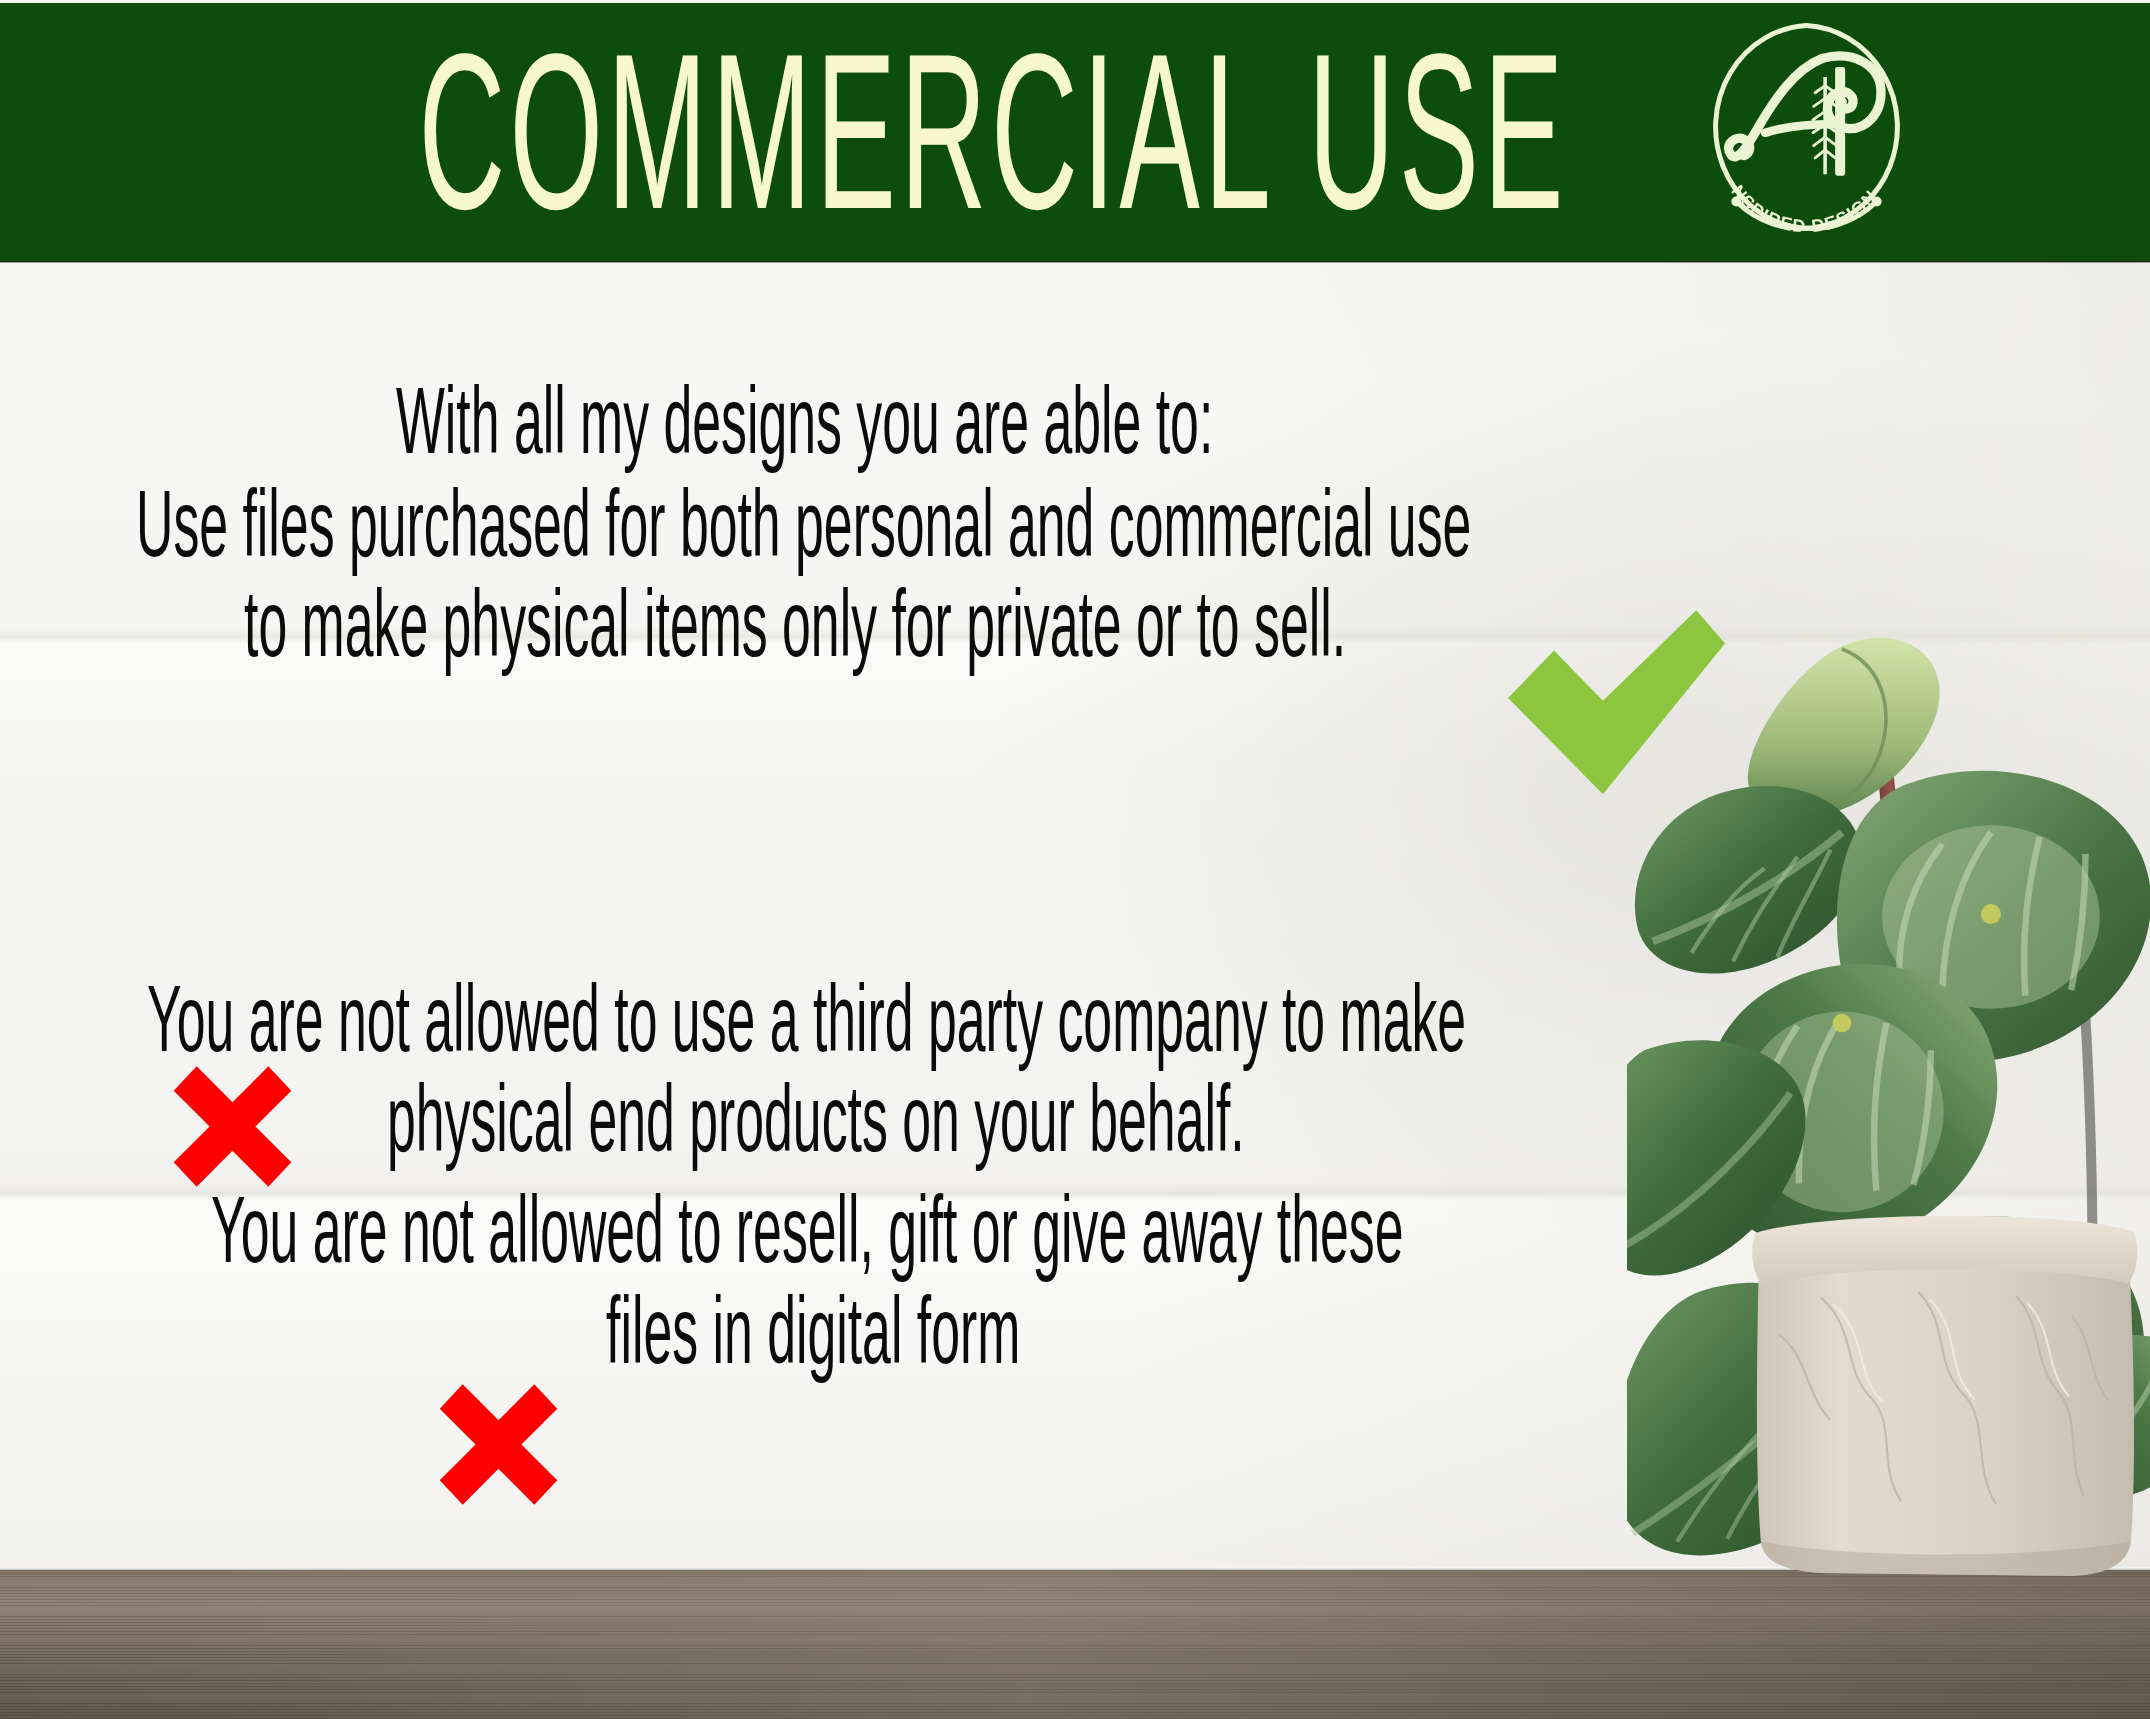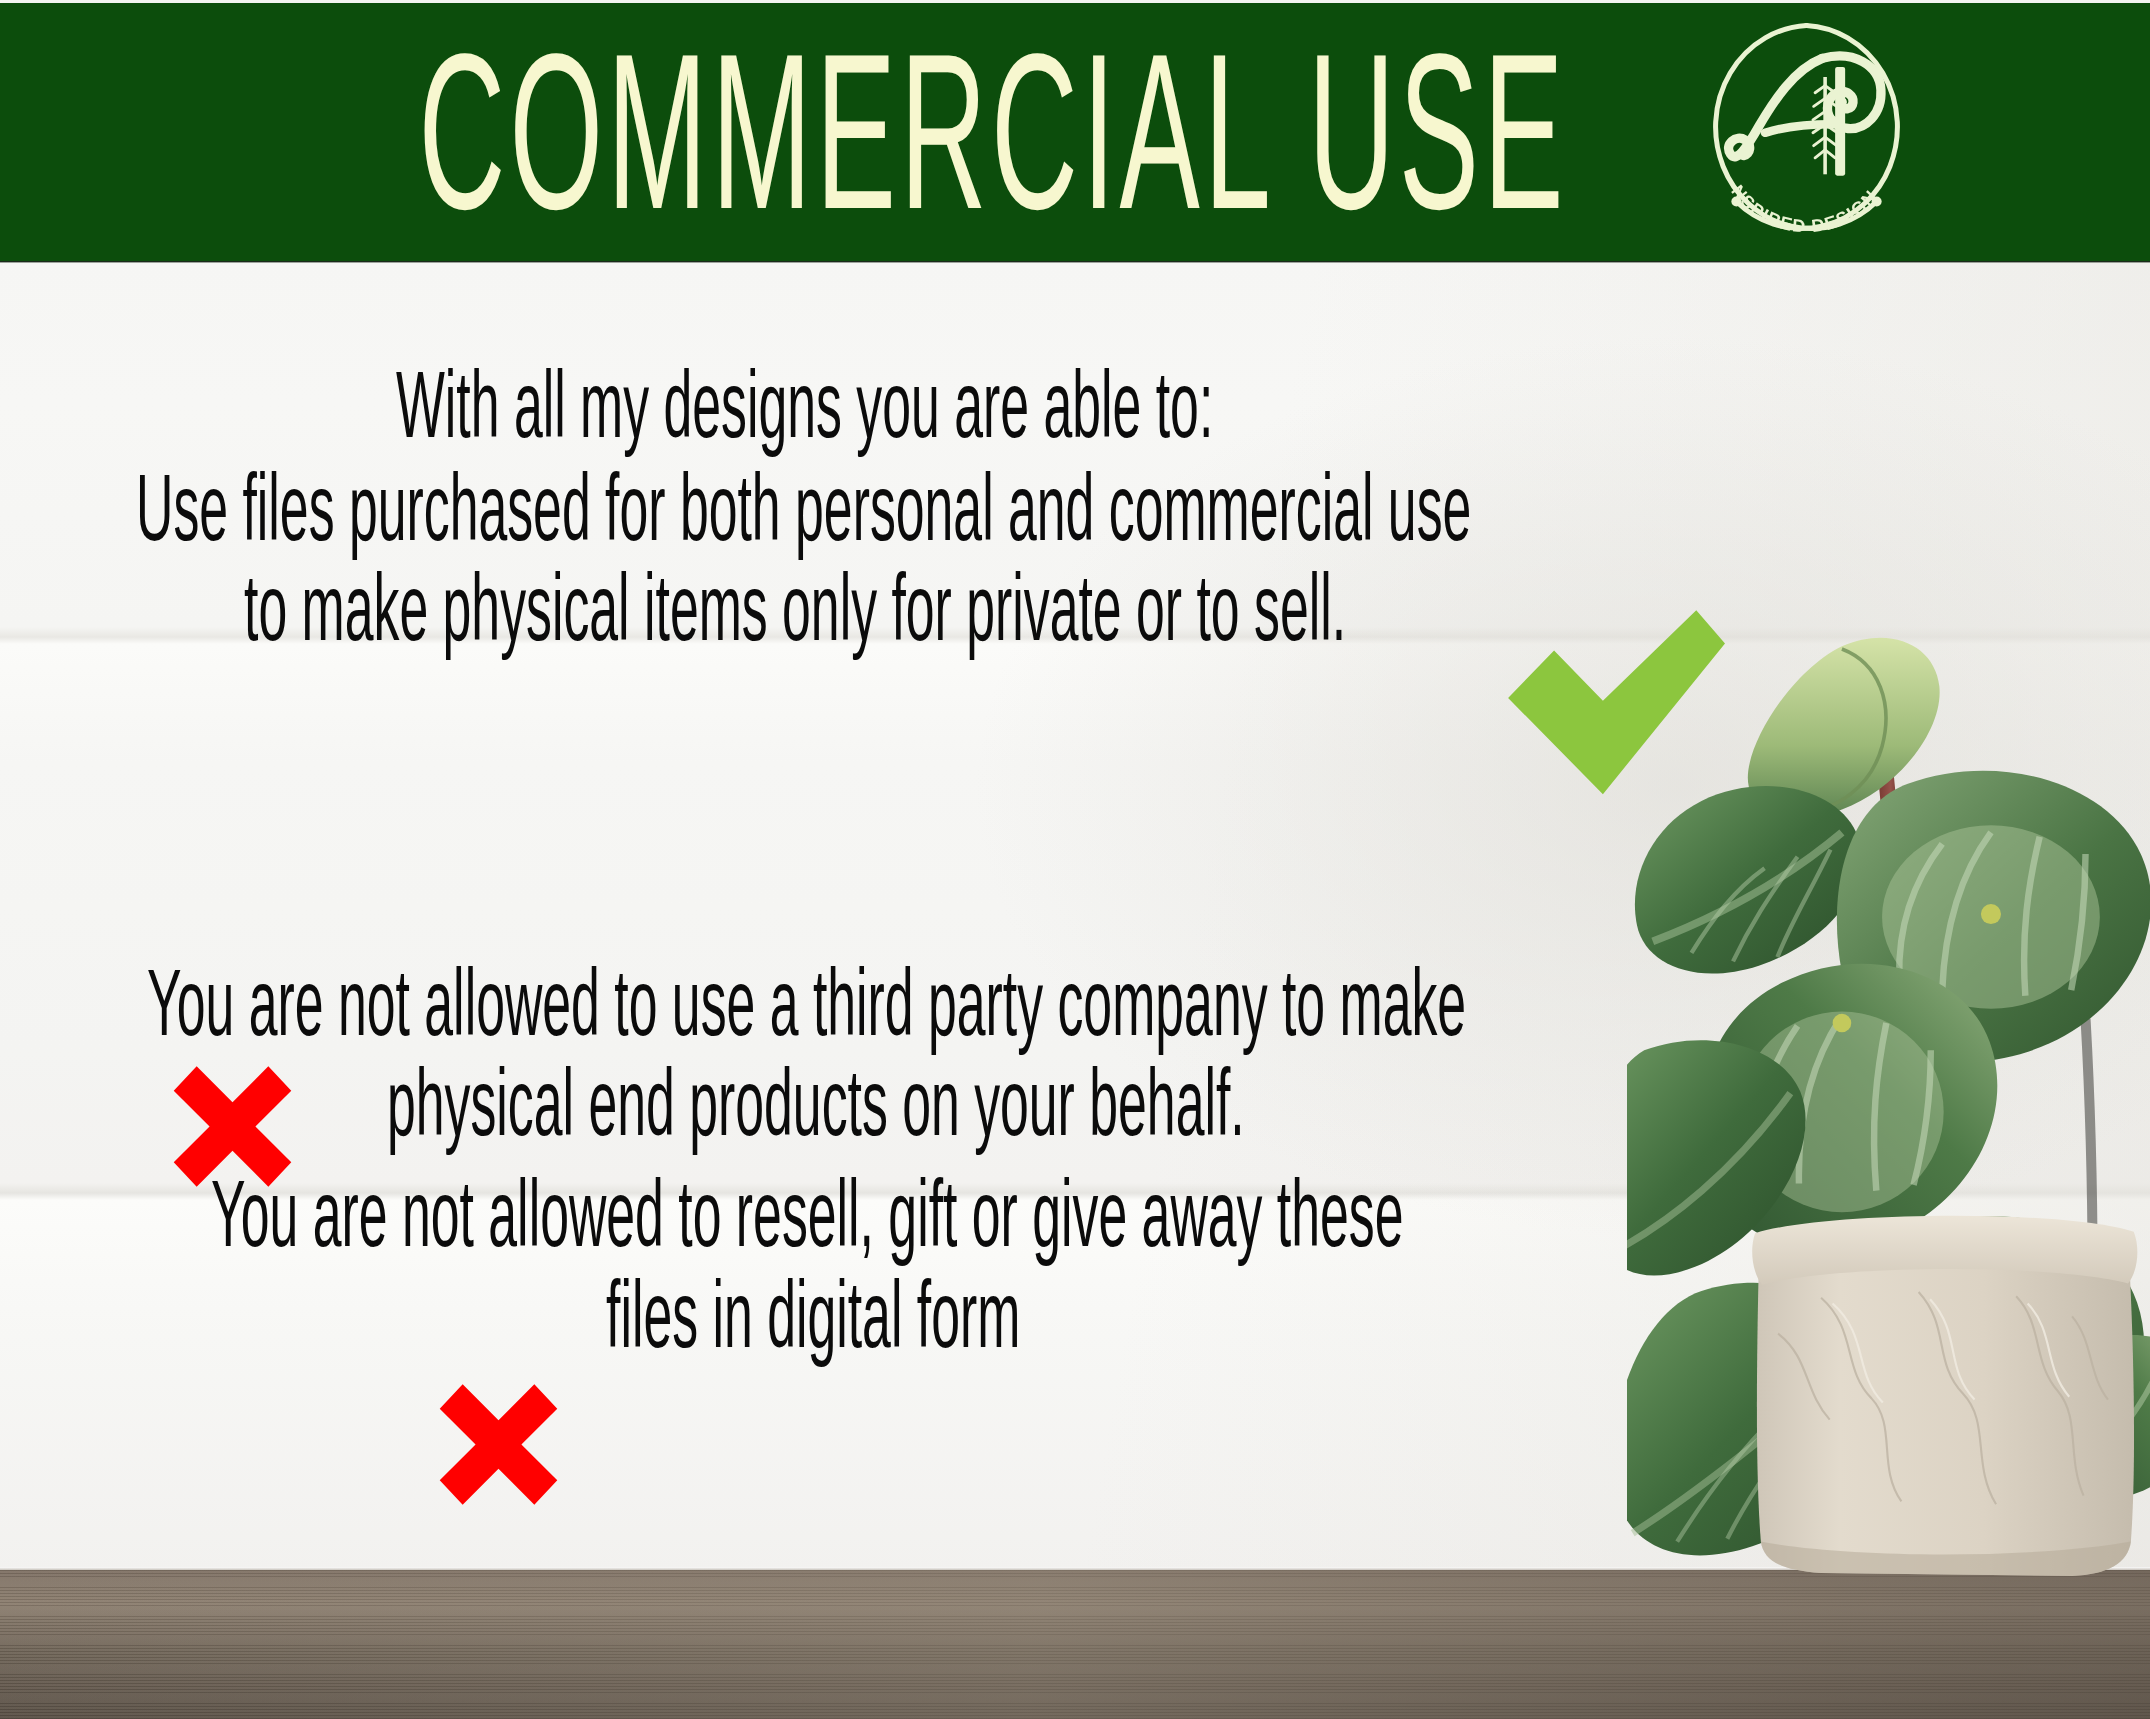--- a/index.html
+++ b/index.html
@@ -68,21 +68,21 @@
   }
 
   
   .logo{
     position:absolute;left:1699px;top:14.3px;width:215px;height:229px;
   }
   .logo svg{display:block;width:100%;height:100%;}
 
   
   .copy{
-    position:absolute;left:0;top:245px;width:1706px;height:1315px;
+    position:absolute;left:0;top:261px;width:1706px;height:1315px;
     color:#0a0a0a;
   }
   .ln{
     position:absolute;
     white-space:nowrap;
     font-family:"Liberation Sans",sans-serif;
     font-weight:400;
     color:#0b0b0b;
     transform-origin:left center;
     transform:scaleX(.545);

